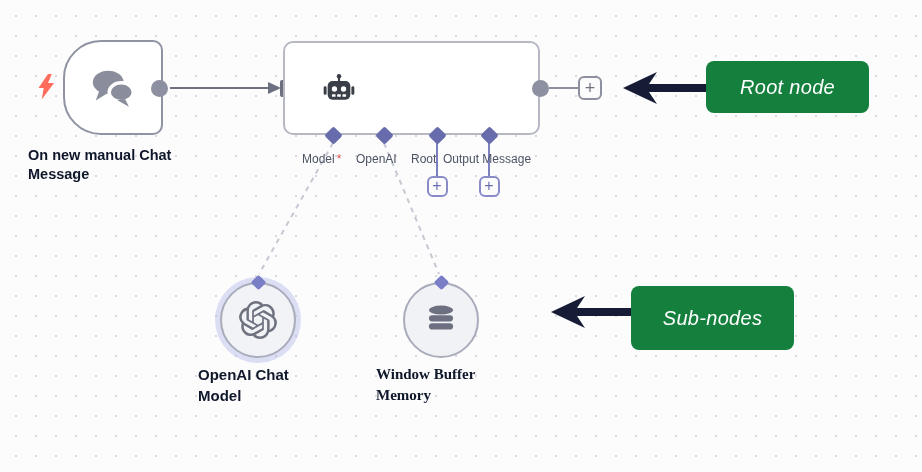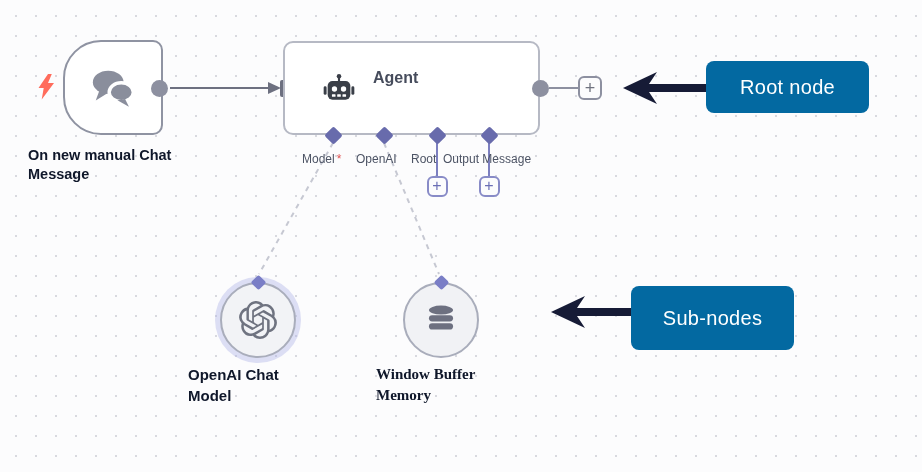--- a/index.html
+++ b/index.html
@@ -76,22 +76,22 @@
     position: absolute; width: 76px; height: 76px; border-radius: 50%;
     background: #f1f2f5; border: 2px solid #a9adbb;
     display: flex; align-items: center; justify-content: center;
     z-index: 2;
   }
   .sub-node.selected { box-shadow: 0 0 0 5px rgba(168, 173, 230, 0.38); background: #f2f3f6; }
 
   
   .annotation-box {
     position: absolute; display: flex; align-items: center; justify-content: center;
-    background: #0369a1; border-radius: 8px; color: #ffffff;
-    font-size: 20px; letter-spacing: 0.3px; z-index: 2;
+    background: #15803d; border-radius: 8px; color: #ffffff;
+    font-size: 20px; letter-spacing: 0.3px; z-index: 2; font-style: italic;
   }
 </style>
 </head>
 <body>
 
 <svg id="wires" xmlns="http://www.w3.org/2000/svg">
 
   <line x1="170" y1="88" x2="268" y2="88" stroke="#6d7080" stroke-width="2"></line>
   <polygon points="268,82 281,88 268,94" fill="#6d7080"></polygon>
   <rect x="280" y="80" width="11" height="17" rx="2" fill="#6d7080"></rect>
@@ -130,21 +130,20 @@
     <rect x="0.5" y="10" width="2.2" height="6.4" rx="1.1" fill="#3a3f48"></rect>
     <rect x="21.3" y="10" width="2.2" height="6.4" rx="1.1" fill="#3a3f48"></rect>
     <rect x="3.5" y="6" width="17" height="14" rx="3.6" fill="#3a3f48"></rect>
     <circle cx="8.6" cy="12" r="2" fill="#ffffff"></circle>
     <circle cx="15.4" cy="12" r="2" fill="#ffffff"></circle>
     <rect x="6.7" y="15.9" width="2.7" height="1.9" rx="0.4" fill="#ffffff"></rect>
     <rect x="10.65" y="15.9" width="2.7" height="1.9" rx="0.4" fill="#ffffff"></rect>
     <rect x="14.6" y="15.9" width="2.7" height="1.9" rx="0.4" fill="#ffffff"></rect>
   </svg>
   <div class="agent-text">
-    <div class="agent-title">Agent</div>
   </div>
 </div>
 <div class="abs endpoint-circle" style="left:531.5px; top:79.5px;"></div>
 
 <div class="abs diamond" style="left:326.5px; top:128.5px;"></div>
 <div class="abs diamond" style="left:377.5px; top:128.5px;"></div>
 <div class="abs diamond" style="left:430.5px; top:128.5px;"></div>
 <div class="abs diamond" style="left:482.5px; top:128.5px;"></div>
 
 <div class="abs connector-label" style="left:302px; width:60px;"><span>Model</span><span class="required-star">*</span></div>
@@ -162,21 +161,21 @@
 <div class="abs plus-btn plus-gray" style="left:578px; top:76px;">
     <span>+</span>
   </div>
 
 <div class="sub-node selected" style="left:220px; top:282px;">
   <svg width="38" height="38" viewBox="0 0 24 24">
     <path fill="#6f7380" d="M22.2819 9.8211a5.9847 5.9847 0 0 0-.5157-4.9108 6.0462 6.0462 0 0 0-6.5098-2.9A6.0651 6.0651 0 0 0 4.9807 4.1818a5.9847 5.9847 0 0 0-3.9977 2.9 6.0462 6.0462 0 0 0 .7427 7.0966 5.98 5.98 0 0 0 .511 4.9107 6.051 6.051 0 0 0 6.5146 2.9001A5.9847 5.9847 0 0 0 13.2599 24a6.0557 6.0557 0 0 0 5.7718-4.2058 5.9894 5.9894 0 0 0 3.9977-2.9001 6.0557 6.0557 0 0 0-.7475-7.073zM13.2599 22.4311a4.4755 4.4755 0 0 1-2.8764-1.0408l.1419-.0804 4.7783-2.7582a.7948.7948 0 0 0 .3927-.6813v-6.7369l2.02 1.1686a.071.071 0 0 1 .038.0615v5.5826a4.504 4.504 0 0 1-4.4945 4.4849zm-9.6607-4.1254a4.4708 4.4708 0 0 1-.5346-3.0137l.142.0852 4.783 2.7582a.7712.7712 0 0 0 .7806 0l5.8428-3.3685v2.3324a.0804.0804 0 0 1-.0332.0615L9.74 19.9502a4.4992 4.4992 0 0 1-6.1408-1.6464zM2.3408 7.8956a4.485 4.485 0 0 1 2.3655-1.9728V11.6a.7664.7664 0 0 0 .3879.6765l5.8144 3.3543-2.0201 1.1685a.0757.0757 0 0 1-.071 0l-4.8303-2.7865A4.504 4.504 0 0 1 2.3408 7.8956zm16.5963 3.8558L13.1038 8.364 15.1192 7.2a.0757.0757 0 0 1 .071 0l4.8303 2.7913a4.4944 4.4944 0 0 1-.6765 8.1042v-5.6772a.79.79 0 0 0-.407-.667zm2.0107-3.0231l-.142-.0852-4.7735-2.7818a.7759.7759 0 0 0-.7854 0L9.409 9.2297V6.8974a.0662.0662 0 0 1 .0284-.0615l4.8303-2.7866a4.4992 4.4992 0 0 1 6.6802 4.66zM8.3065 12.863l-2.02-1.1638a.0804.0804 0 0 1-.038-.0567V6.0742a4.4992 4.4992 0 0 1 7.3757-3.4537l-.142.0805L8.704 5.459a.7948.7948 0 0 0-.3927.6813zm1.0976-2.3654l2.602-1.4998 2.6069 1.4998v2.9994l-2.5974 1.4997-2.6067-1.4997Z"></path>
   </svg>
 </div>
 <div class="abs diamond small" style="left:252.5px; top:276.5px;"></div>
-<div class="abs node-label" style="left:188px; top:364px; width:120px; font-size:15px; line-height:21px;">OpenAI Chat Model</div>
+<div class="abs node-label" style="left:198px; top:364px; width:120px; font-size:15px; line-height:21px;">OpenAI Chat Model</div>
 
 <div class="sub-node" style="left:403px; top:282px;">
   <svg width="34" height="34" viewBox="0 0 24 24">
     <ellipse cx="12" cy="5" rx="8.5" ry="3.2" fill="#6d7080"></ellipse>
     <rect x="3.5" y="8.6" width="17" height="4.4" rx="2.2" fill="#6d7080"></rect>
     <rect x="3.5" y="14.3" width="17" height="4.4" rx="2.2" fill="#6d7080"></rect>
   </svg>
 </div>
 <div class="abs diamond small" style="left:435.5px; top:276.5px;"></div>
 <div class="abs node-label" style="left:376px; top:364px; width:130px; font-size:15px; line-height:21px;font-family:Liberation Serif, serif;">Window Buffer Memory</div>

